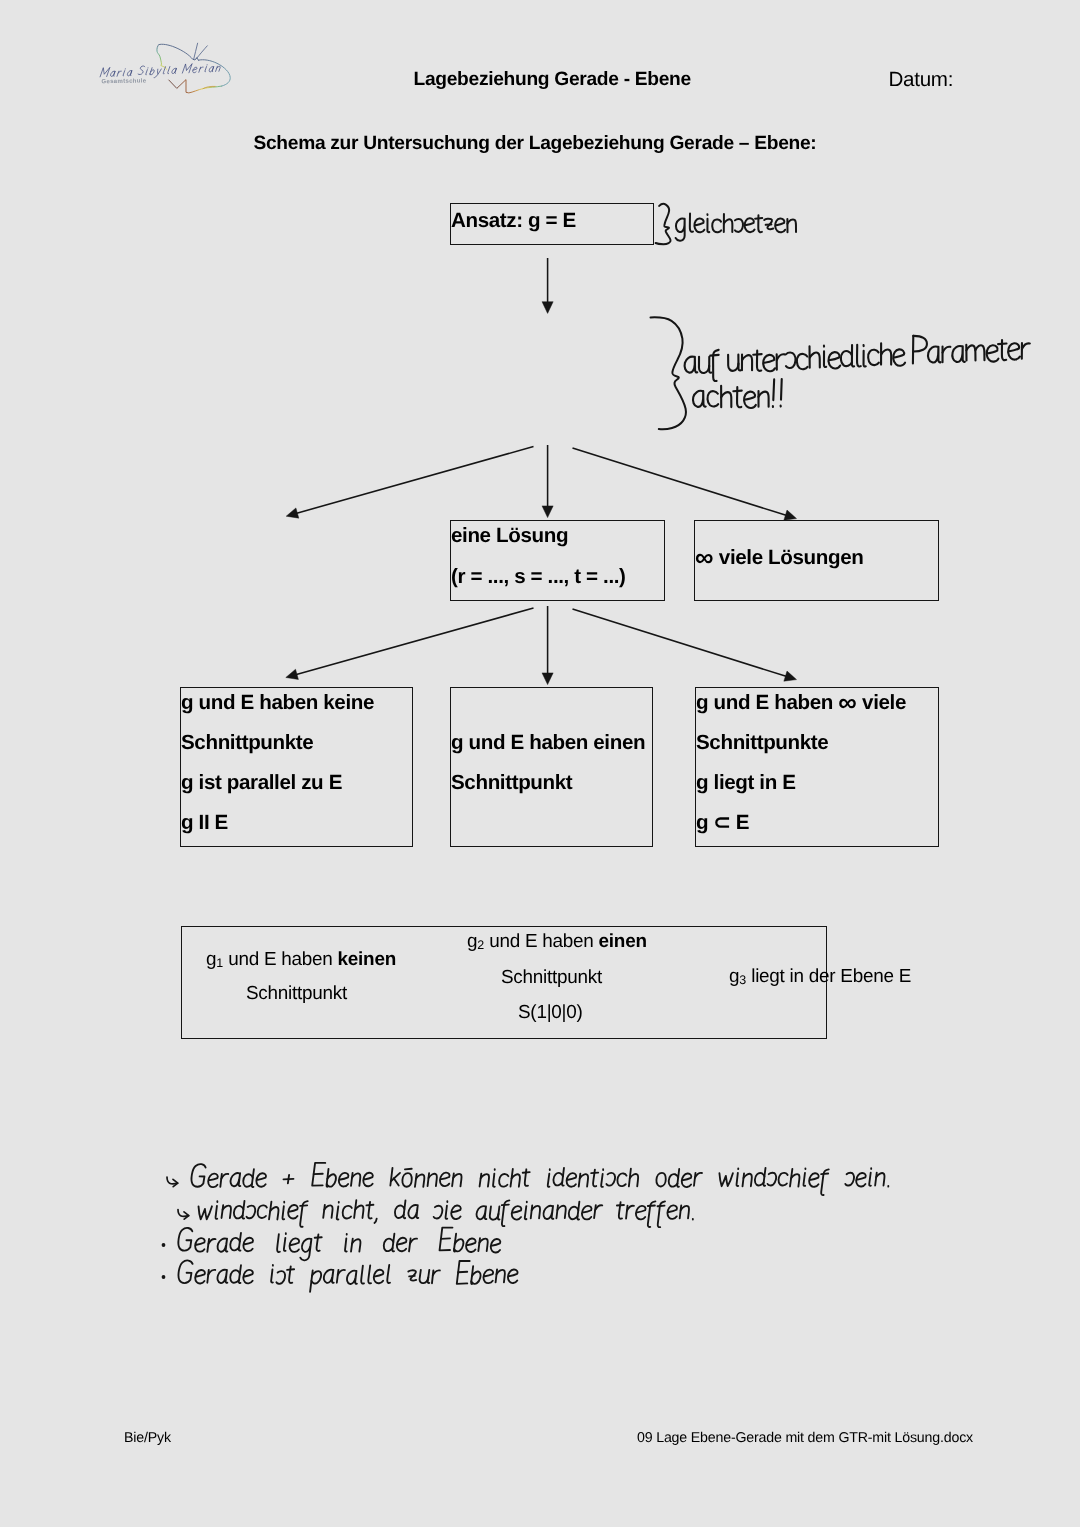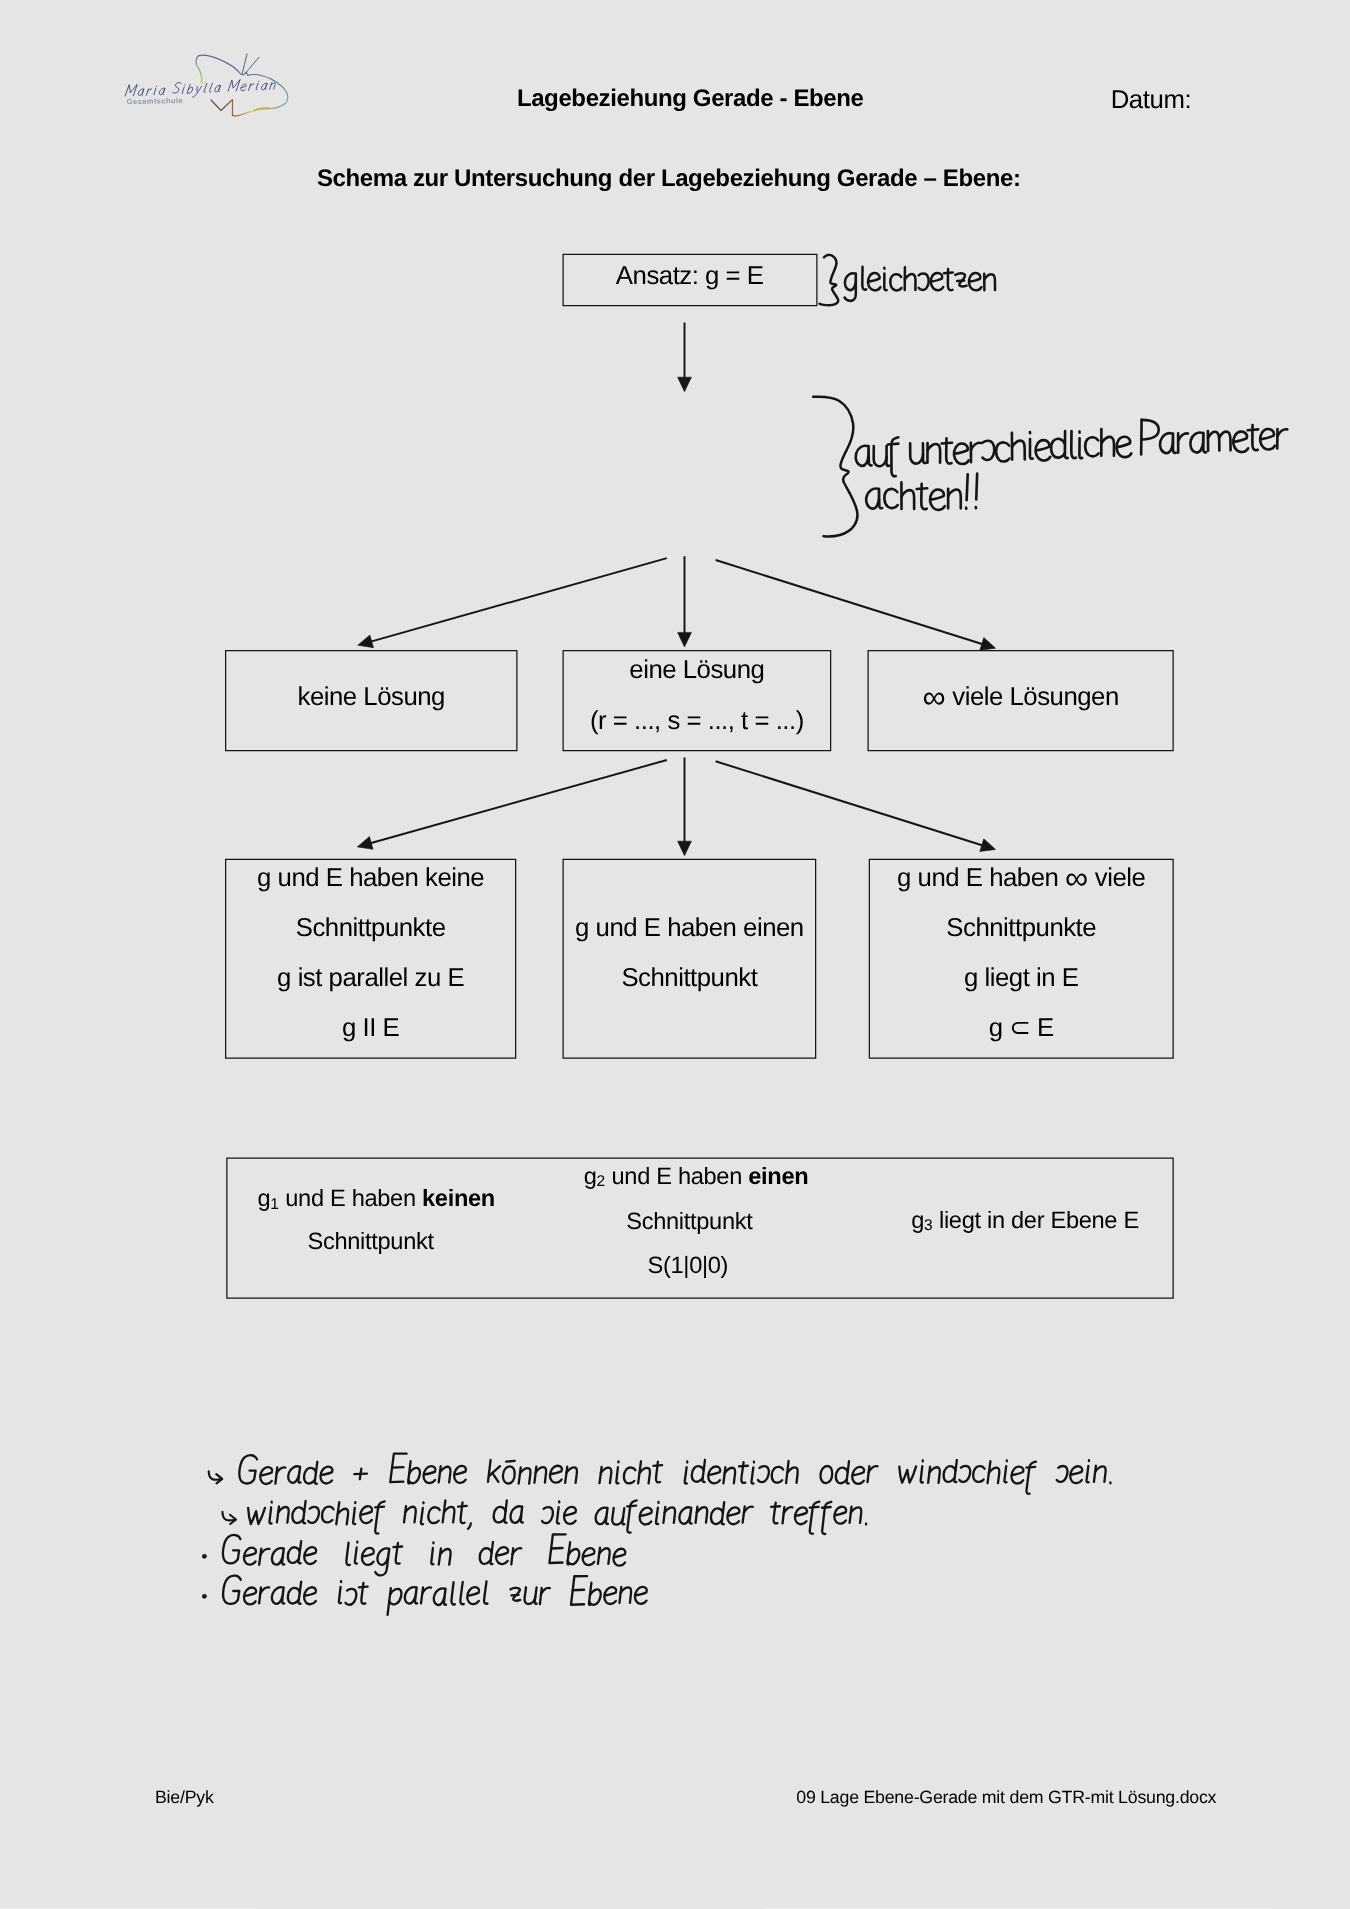--- a/index.html
+++ b/index.html
@@ -2,22 +2,22 @@
 <html><head>
 <meta charset="utf-8">
 <title>Lagebeziehung Gerade - Ebene</title>
 <style>
   html,body{margin:0;padding:0;}
   body{width:1080px;height:1527px;background:#ffffff;color:#000;
        font-family:"Liberation Sans",sans-serif;overflow:hidden;position:relative;
        -webkit-font-smoothing:antialiased;text-rendering:geometricPrecision;}
   #page{position:absolute;left:0;top:0;width:1080px;height:1527px;background:#e5e5e5;}
   .box{position:absolute;border:1.5px solid #151515;box-sizing:border-box;background:transparent;}
-  .ln{position:absolute;left:0;right:0;text-align:center;white-space:nowrap;
-      font-size:20.6px;line-height:1;letter-spacing:-0.38px;}
+  .ln{position:absolute;left:0;right:0;text-align:left;white-space:nowrap;
+      font-size:20.6px;line-height:1;letter-spacing:-0.38px;font-weight:bold;}
   .hdrtitle{position:absolute;font-weight:bold;font-size:19.2px;white-space:nowrap;letter-spacing:-0.3px;}
   .hdrdate{position:absolute;font-size:20.6px;white-space:nowrap;letter-spacing:-0.3px;}
   .subtitle{position:absolute;font-weight:bold;font-size:19.2px;white-space:nowrap;letter-spacing:-0.3px;}
   .foot{position:absolute;font-size:14.2px;white-space:nowrap;letter-spacing:-0.18px;}
   svg.overlay{position:absolute;left:0;top:0;width:1080px;height:1527px;pointer-events:none;}
   .sum{position:absolute;white-space:nowrap;font-size:18.9px;line-height:1;letter-spacing:-0.25px;}
   .sum b{font-weight:bold;}
   .sum .row{position:absolute;white-space:nowrap;}
   sub{font-size:0.66em;vertical-align:baseline;position:relative;top:0.2em;letter-spacing:0;}
   .inf{font-size:1.26em;line-height:0;display:inline-block;vertical-align:-0.10em;letter-spacing:0;}
@@ -100,23 +100,20 @@
   <div class="hdrtitle" style="left:413.5px;top:68.8px;">Lagebeziehung Gerade - Ebene</div>
   <div class="hdrdate" style="left:888.5px;top:68.2px;">Datum:</div>
 
   <div class="subtitle" style="left:253.5px;top:132.8px;">Schema zur Untersuchung der Lagebeziehung Gerade – Ebene:</div>
 
   <div class="box" style="left:450px;top:203px;width:203.5px;height:42px;">
     <div class="ln" style="top:6.5px;">Ansatz: g = E</div>
   </div>
 
 
-  <div class="box" style="left:180px;top:520px;width:234px;height:81px;">
-    <div class="ln" style="top:26.7px;">keine Lösung</div>
-  </div>
 
   <div class="box" style="left:450px;top:520px;width:215px;height:81px;">
     <div class="ln" style="top:5.4px;">eine Lösung</div>
     <div class="ln" style="top:45.9px;">(r = ..., s = ..., t = ...)</div>
   </div>
 
   <div class="box" style="left:694px;top:520px;width:245px;height:81px;">
     <div class="ln" style="top:26.7px;"><span class="inf">∞</span> viele Lösungen</div>
   </div>
 
@@ -132,21 +129,21 @@
     <div class="ln" style="top:84.9px;">Schnittpunkt</div>
   </div>
 
   <div class="box" style="left:695px;top:687px;width:244px;height:160px;">
     <div class="ln" style="top:4.9px;">g und E haben <span class="inf">∞</span> viele</div>
     <div class="ln" style="top:44.9px;">Schnittpunkte</div>
     <div class="ln" style="top:84.9px;">g liegt in E</div>
     <div class="ln" style="top:124.9px;">g ⊂ E</div>
   </div>
 
-  <div class="box" style="left:181px;top:926px;width:758px;height:112.5px;">
+  <div class="box" style="left:181px;top:926px;width:646px;height:112.5px;">
     <div class="sum" style="left:0;top:0;width:758px;height:111px;">
       <div class="row" style="left:24px;top:24px;"><span>g</span><sub>1</sub><span> und E haben </span><b>keinen</b></div>
       <div class="row" style="left:64px;top:57.5px;">Schnittpunkt</div>
       <div class="row" style="left:285px;top:5.5px;"><span>g</span><sub>2</sub><span> und E haben </span><b>einen</b></div>
       <div class="row" style="left:319px;top:41.5px;">Schnittpunkt</div>
       <div class="row" style="left:336px;top:76.5px;">S(1|0|0)</div>
       <div class="row" style="left:547px;top:40.5px;"><span>g</span><sub>3</sub><span> liegt in der Ebene E</span></div>
     </div>
   </div>
 

